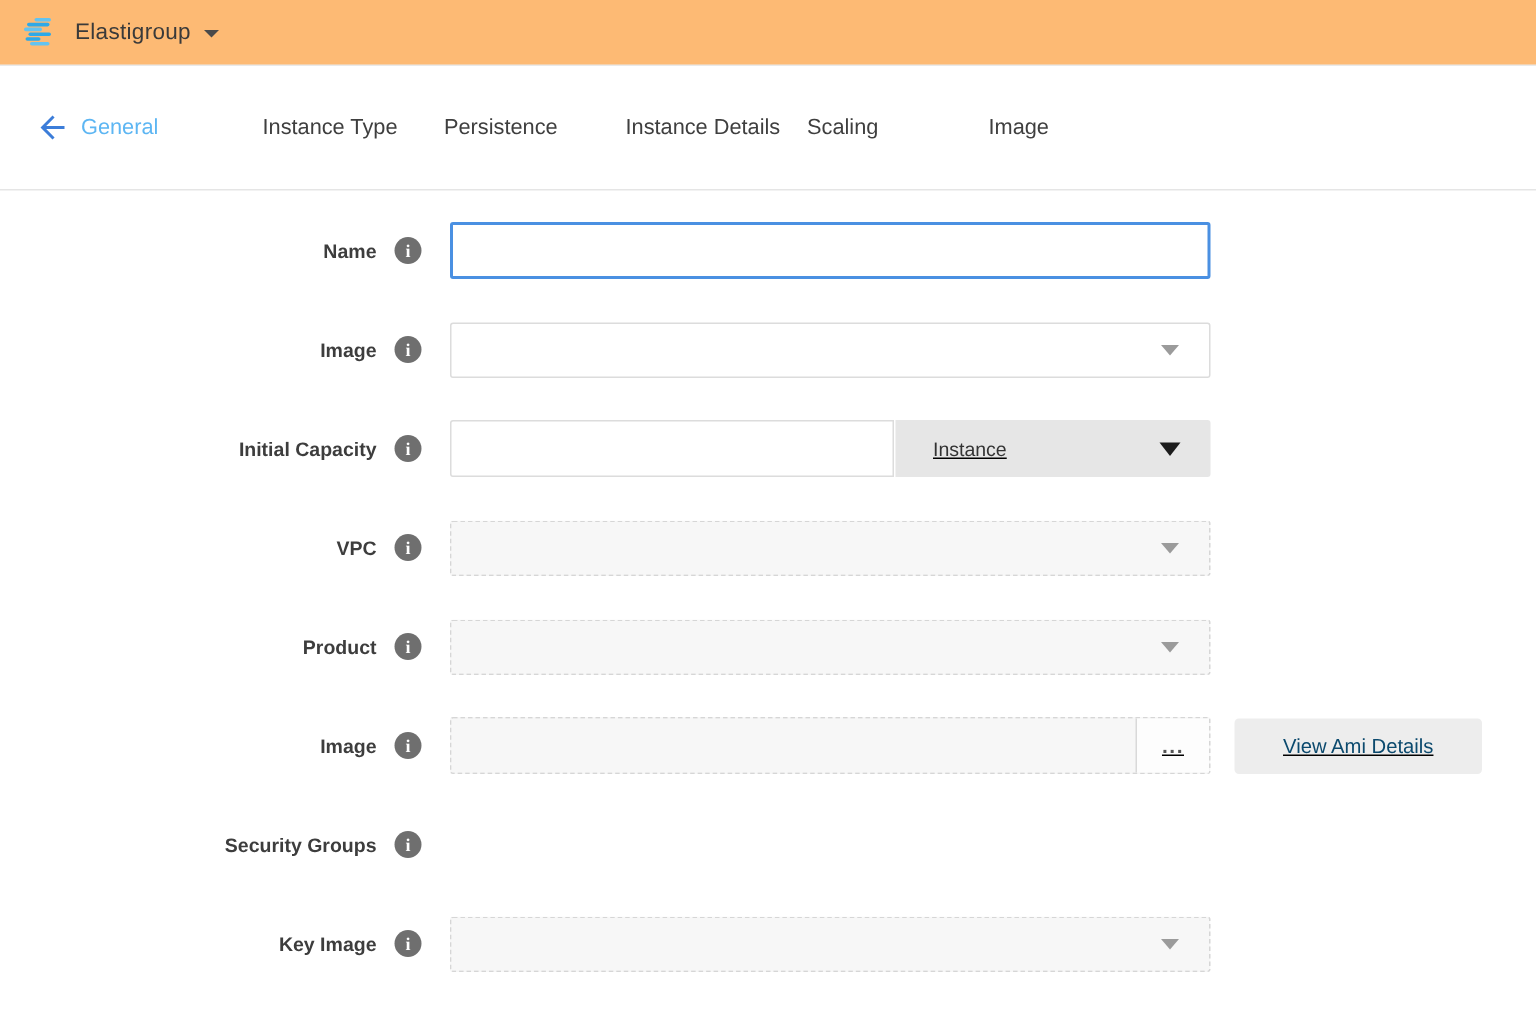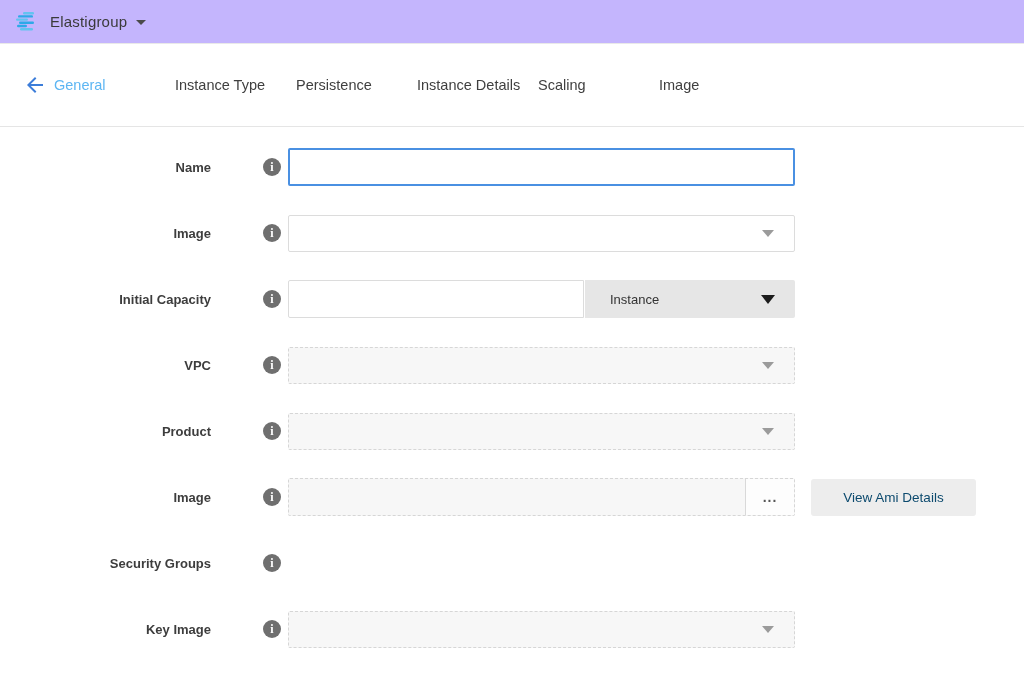--- a/index.html
+++ b/index.html
@@ -1,21 +1,21 @@
 <!DOCTYPE html>
 <html><head>
 <meta charset="utf-8">
 <style>
   * { margin:0; padding:0; box-sizing:border-box; }
   html,body { width:1024px; height:688px; background:#ffffff;
     font-family:"Liberation Sans", sans-serif; overflow:hidden; }
 
   
   .topbar { height:44px; display:flex; align-items:center; padding-left:14px;
-    border-bottom:1px solid #e9e9e9; background:#c4b5fd; }
+    border-bottom:1px solid #e9e9e9; background:#fdba74; }
   .app-switcher { display:flex; align-items:center; cursor:pointer; }
   .logo { width:26px; height:24px; margin-right:10px; }
   .app-name { font-size:15px; color:#3a3a3a; letter-spacing:.2px; }
   .tb-caret { width:0; height:0; margin-left:9px; margin-top:2px;
     border-left:5px solid transparent; border-right:5px solid transparent;
     border-top:5px solid #4a4a4a; }
 
   
   .tabbar { height:83px; display:flex; align-items:center; padding-left:22px;
     border-bottom:1px solid #e5e5e5; background:#fff; }
@@ -23,27 +23,27 @@
     justify-content:center; cursor:pointer; flex:0 0 auto; }
   .tabs { display:flex; margin-left:6px; }
   .tab { width:121px; font-size:14.5px; color:#3f3f3f;
     cursor:pointer; white-space:nowrap; }
   .tab.active { color:#5db6f3; }
 
   
   .content { padding-top:21px; }
   .row { display:flex; align-items:center; height:38px; margin-bottom:28px; }
   .label-col { width:281px; display:flex; align-items:center;
-    justify-content:flex-end; flex:0 0 auto;gap:40px; }
+    justify-content:flex-end; flex:0 0 auto; }
   .f-label { font-size:13px; font-weight:bold; color:#3d3d3d; white-space:nowrap; }
   .info-icon { width:18px; height:18px; margin-left:12px; border-radius:50%;
     background:#6f6f6f; color:#ffffff; font-size:12px; font-weight:bold;
     display:flex; align-items:center; justify-content:center; line-height:1;
     cursor:pointer; flex:0 0 auto; font-family:"Liberation Serif", serif; }
-  .field-col { margin-left:7px; display:flex; align-items:center; }
+  .field-col { margin-left:19px; display:flex; align-items:center;text-decoration:underline; }
 
   .text-input { width:507px; height:38px; border:2px solid #4a90e2;
     border-radius:2px; background:#fff; outline:none; padding:0 10px;
     font-size:14px; color:#333; }
 
   .dropdown { position:relative; width:507px; height:37px; background:#fff;
     border:1px solid #dcdcdc; border-radius:2px; cursor:pointer; }
   .dropdown.disabled { border:1px dashed #d6d6d6; background:#f7f7f7; cursor:default; }
   .caret { position:absolute; right:20px; top:50%; margin-top:-3px;
     width:0; height:0; border-left:6px solid transparent;

